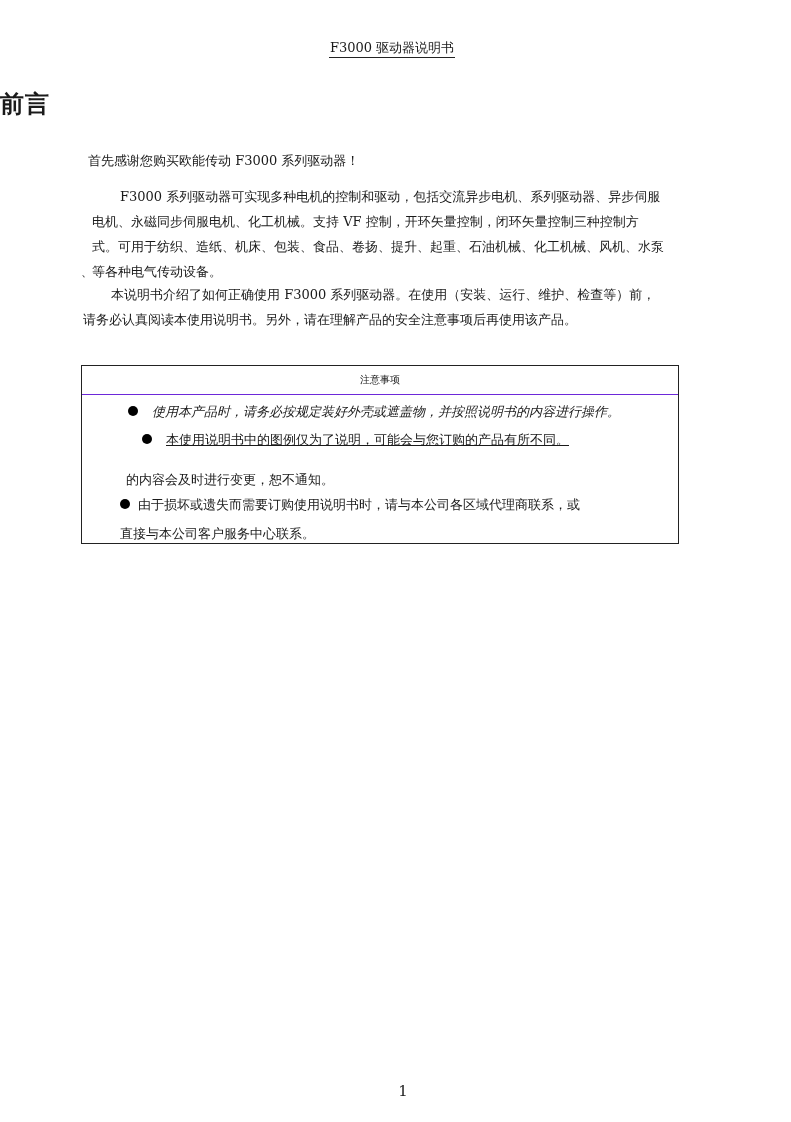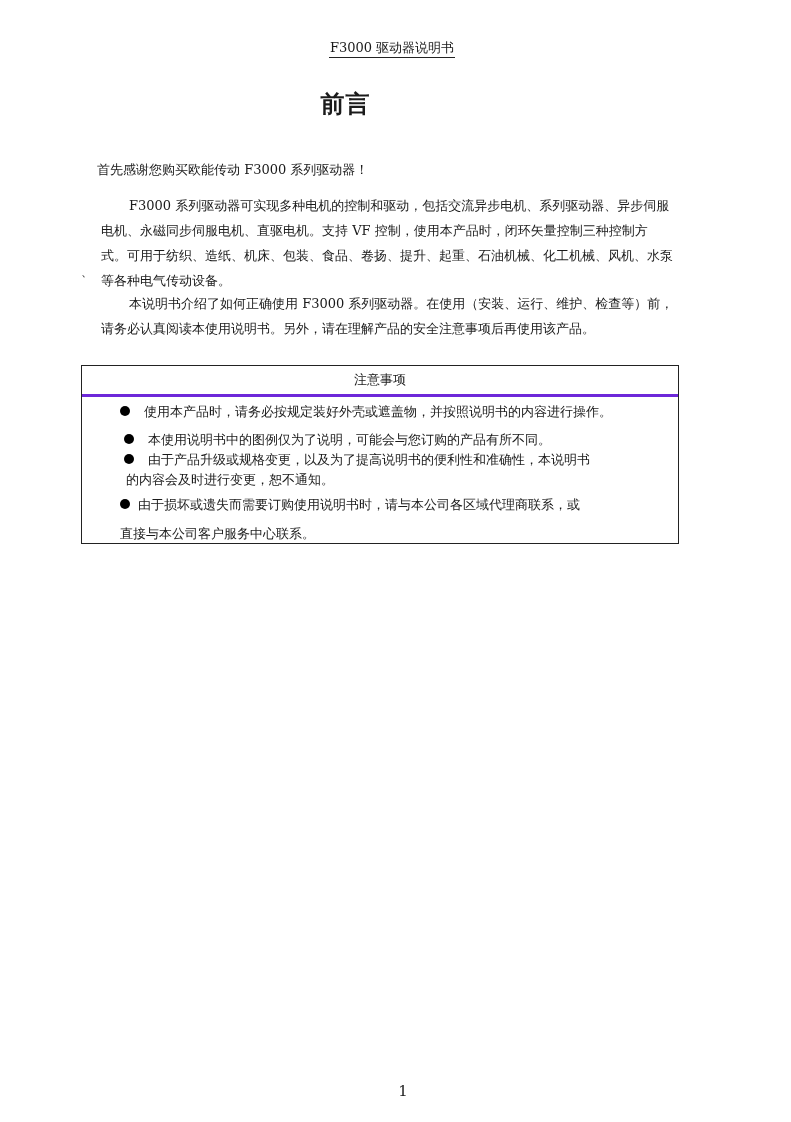--- a/index.html
+++ b/index.html
@@ -10,48 +10,48 @@
     }
     .running-header {
       position: absolute; top: 40px; left: 0; width: 784px;
       text-align: center; font-size: 13px; line-height: 16px;
     }
     .running-header span {
       display: inline-block; border-bottom: 1px solid #222; padding: 0 1px 1px;
     }
     .title {
       position: absolute; top: 88px; left: 0; width: 691px;
-      text-align: center; font-size: 24px; font-weight: bold; line-height: 32px;
+      font-size: 24px; font-weight: bold; line-height: 32px;
       font-family: "DejaVu Sans", "Liberation Sans", sans-serif;
       letter-spacing: 1px;
     }
-    .p { position: absolute; font-size: 13px; line-height: 25px; margin: 9px; }
+    .p { position: absolute; font-size: 13px; line-height: 25px; margin: 0; }
     .intro { top: 148px; left: 88px; width: 640px; }
     .para1 { top: 184px; left: 92px; width: 630px; text-align: justify; text-align-last: left; }
     .para1 .l { display: block; height: 25px; white-space: nowrap; }
     .para1 .l1 { padding-left: 28px; }
     .stray-mark { position: absolute; top: 266px; left: 81px; font-size: 12px; line-height: 12px; }
-    .para2 { top: 282px; left: 92px; width: 630px; }
+    .para2 { top: 282px; left: 83px; width: 630px; }
     .para2 .l { display: block; height: 25px; white-space: nowrap; }
     .para2 .l1 { padding-left: 28px; }
     .notice-box {
       position: absolute; top: 365px; left: 81px; width: 598px; height: 179px;
       border: 1px solid #222; box-sizing: border-box;
     }
     .notice-head {
-      height: 28px; line-height: 28px; text-align: center; font-size: 13px;
-      border-bottom: 3px solid #6d28d9;
+      height: 28px; line-height: 28px; text-align: center; font-size: 10px;
+      border-bottom: 1px solid #6d28d9;
     }
     .notice-item { position: absolute; font-size: 13px; line-height: 20px; white-space: nowrap; }
     .bullet {
       display: inline-block; width: 10px; height: 10px; border-radius: 50%;
       background: #000; vertical-align: middle; margin-right: 14px; position: relative; top: -2px;
     }
-    .i1 { top: 36px; left: 38px; }
-    .i2 { top: 64px; left: 42px; }
+    .i1 { top: 36px; left: 46px; font-style: italic; }
+    .i2 { top: 64px; left: 60px; text-decoration: underline; }
     .i3 { top: 84px; left: 42px; }
     .i3b { top: 104px; left: 44px; }
     .i4 { top: 129px; left: 38px; }
     .i4 .bullet { margin-right: 8px; }
     .i4b { top: 158px; left: 38px; }
     .page-number {
       position: absolute; top: 1082px; left: 0; width: 806px; text-align: center;
       font-size: 15px; line-height: 18px;
     }
   </style>
@@ -61,44 +61,41 @@
 <div class="running-header">
   <span>F3000 驱动器说明书</span>
 </div>
 
 <div class="title">前言</div>
 
 <p class="p intro">首先感谢您购买欧能传动 F3000 系列驱动器！</p>
 
 <div class="p para1">
   <span class="l l1">F3000 系列驱动器可实现多种电机的控制和驱动，包括交流异步电机、系列驱动器、异步伺服</span>
-  <span class="l">电机、永磁同步伺服电机、直驱电机。支持 VF 控制，使用本产品时，闭环矢量控制三种控制方</span>
+  <span class="l">电机、永磁同步伺服电机、化工机械。支持 VF 控制，开环矢量控制，闭环矢量控制三种控制方</span>
   <span class="l">式。可用于纺织、造纸、机床、包装、食品、卷扬、提升、起重、石油机械、化工机械、风机、水泵</span>
   <span class="l">等各种电气传动设备。</span>
 </div>
 
 <div class="stray-mark">、</div>
 
 <div class="p para2">
   <span class="l l1">本说明书介绍了如何正确使用 F3000 系列驱动器。在使用（安装、运行、维护、检查等）前，</span>
   <span class="l">请务必认真阅读本使用说明书。另外，请在理解产品的安全注意事项后再使用该产品。</span>
 </div>
 
 <div class="notice-box">
   <div class="notice-head">注意事项</div>
 
   <div class="notice-item i1">
     <span class="bullet"></span><span>使用本产品时，请务必按规定装好外壳或遮盖物，并按照说明书的内容进行操作。</span>
   </div>
   <div class="notice-item i2">
     <span class="bullet"></span><span>本使用说明书中的图例仅为了说明，可能会与您订购的产品有所不同。</span>
   </div>
-  <div class="notice-item i3">
-    <span class="bullet"></span><span>由于产品升级或规格变更，以及为了提高说明书的便利性和准确性，本说明书</span>
-  </div>
   <div class="notice-item i4">
     <span class="bullet"></span><span>由于损坏或遗失而需要订购使用说明书时，请与本公司各区域代理商联系，或</span>
   </div>
   <div class="notice-item i3b">的内容会及时进行变更，恕不通知。</div>
   <div class="notice-item i4b">直接与本公司客户服务中心联系。</div>
 </div>
 
 <div class="page-number">1</div>
 
 </body></html>

